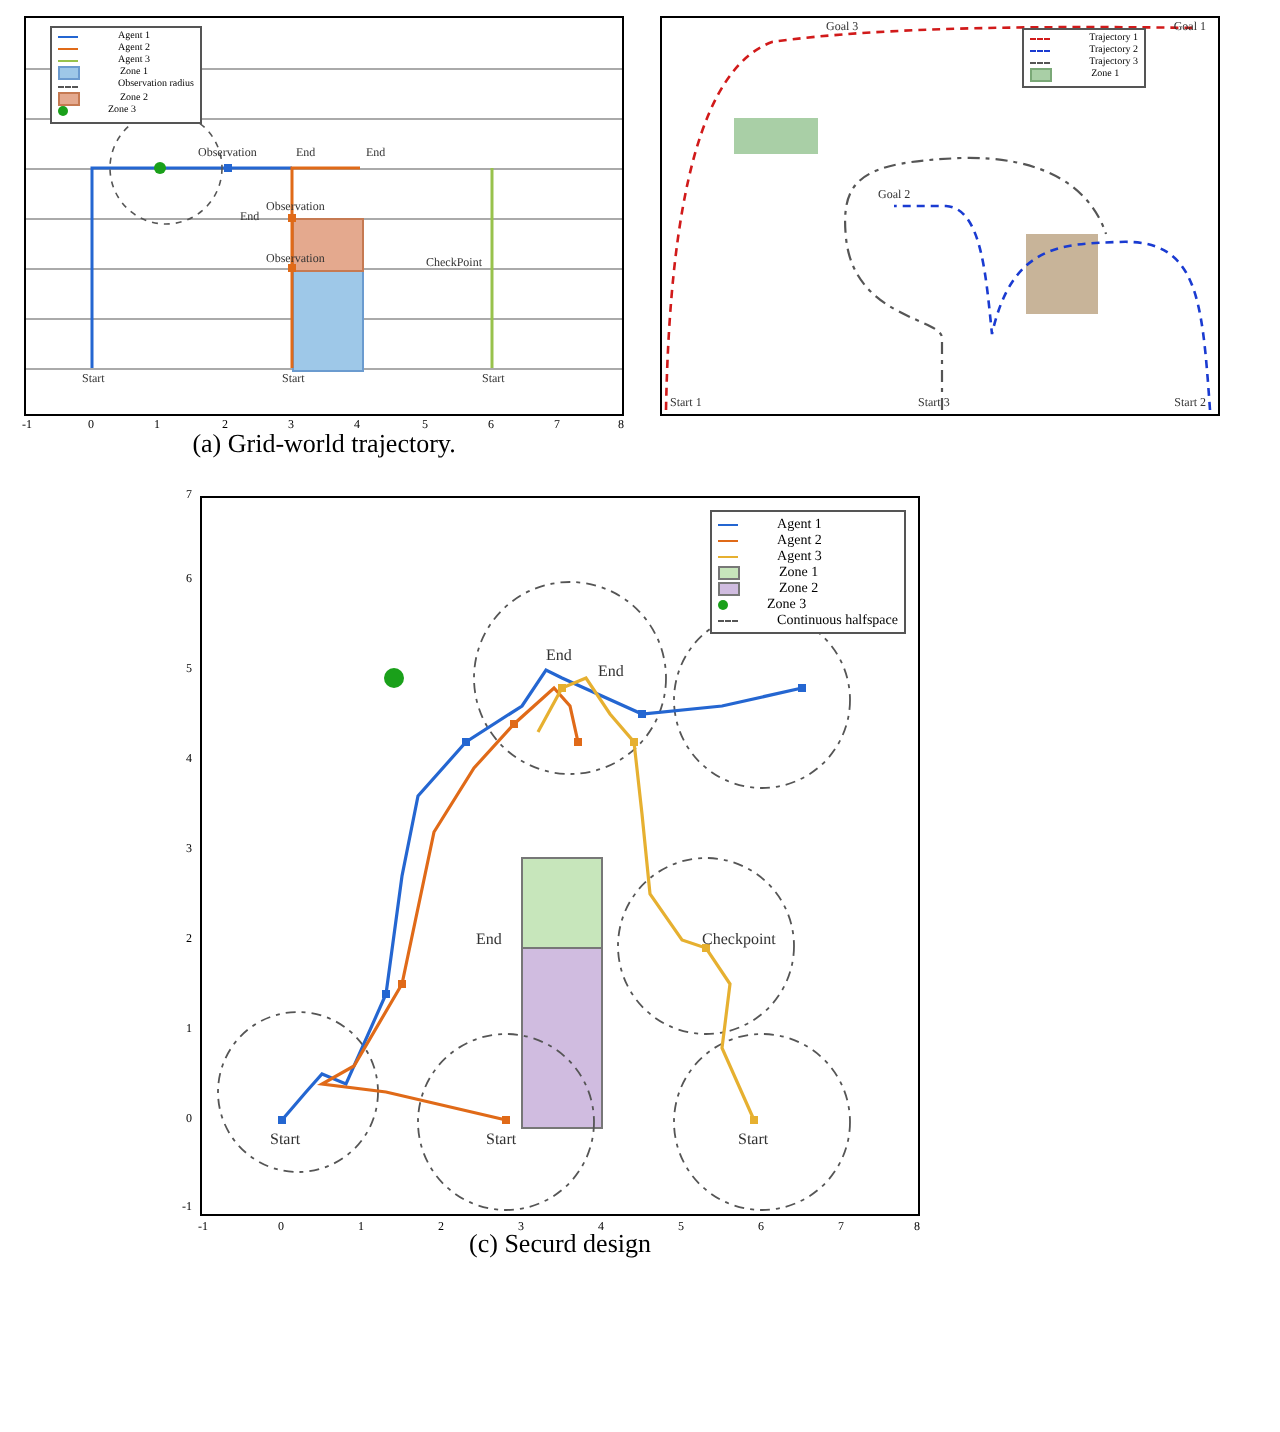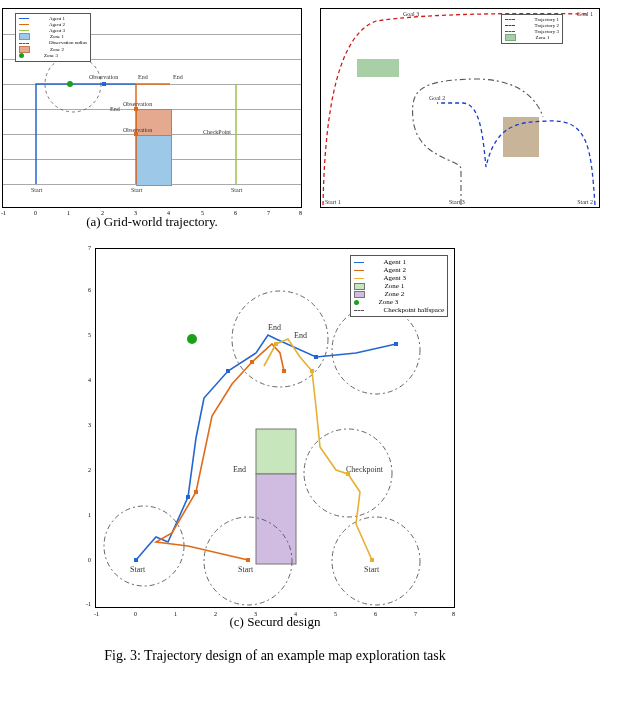--- a/index.html
+++ b/index.html
@@ -4,21 +4,21 @@
 <style>
   body {
     margin: 0;
     padding: 0;
     width: 640px;
     background: #fff;
     font-family: "Times New Roman", serif;
   }
   .figure-container {
     width: 560px;
-    padding: 8px 12px 0 2px;
+    padding: 8px 12px 0 12px;
     box-sizing: border-box;
   }
   .top-row {
     display: flex;
     justify-content: space-between;
     gap: 18px;
   }
   .panel {
     display: flex;
     flex-direction: column;
@@ -288,22 +288,21 @@
         <div class="legend-row">
             <span class="legend-box-sw" style="background:#d0bce0;border-color:#777"></span>
             <span>Zone 2</span>
           </div>
         <div class="legend-row">
             <span class="legend-dot" style="background:#1aa01a"></span>
             <span>Zone 3</span>
           </div>
         <div class="legend-row">
             <span class="legend-swatch" style="border-color:#555;border-top-style:dashed"></span>
-            <span>Checkpoint halfspace</span>
+            <span>Continuous halfspace</span>
           </div>
       </div>
     </div>
     <div class="caption">(c) Securd design</div>
   </div>
 
-  <div class="fig-caption">Fig. 3: Trajectory design of an example map exploration task</div>
 
 </div>
 
 </body></html>

